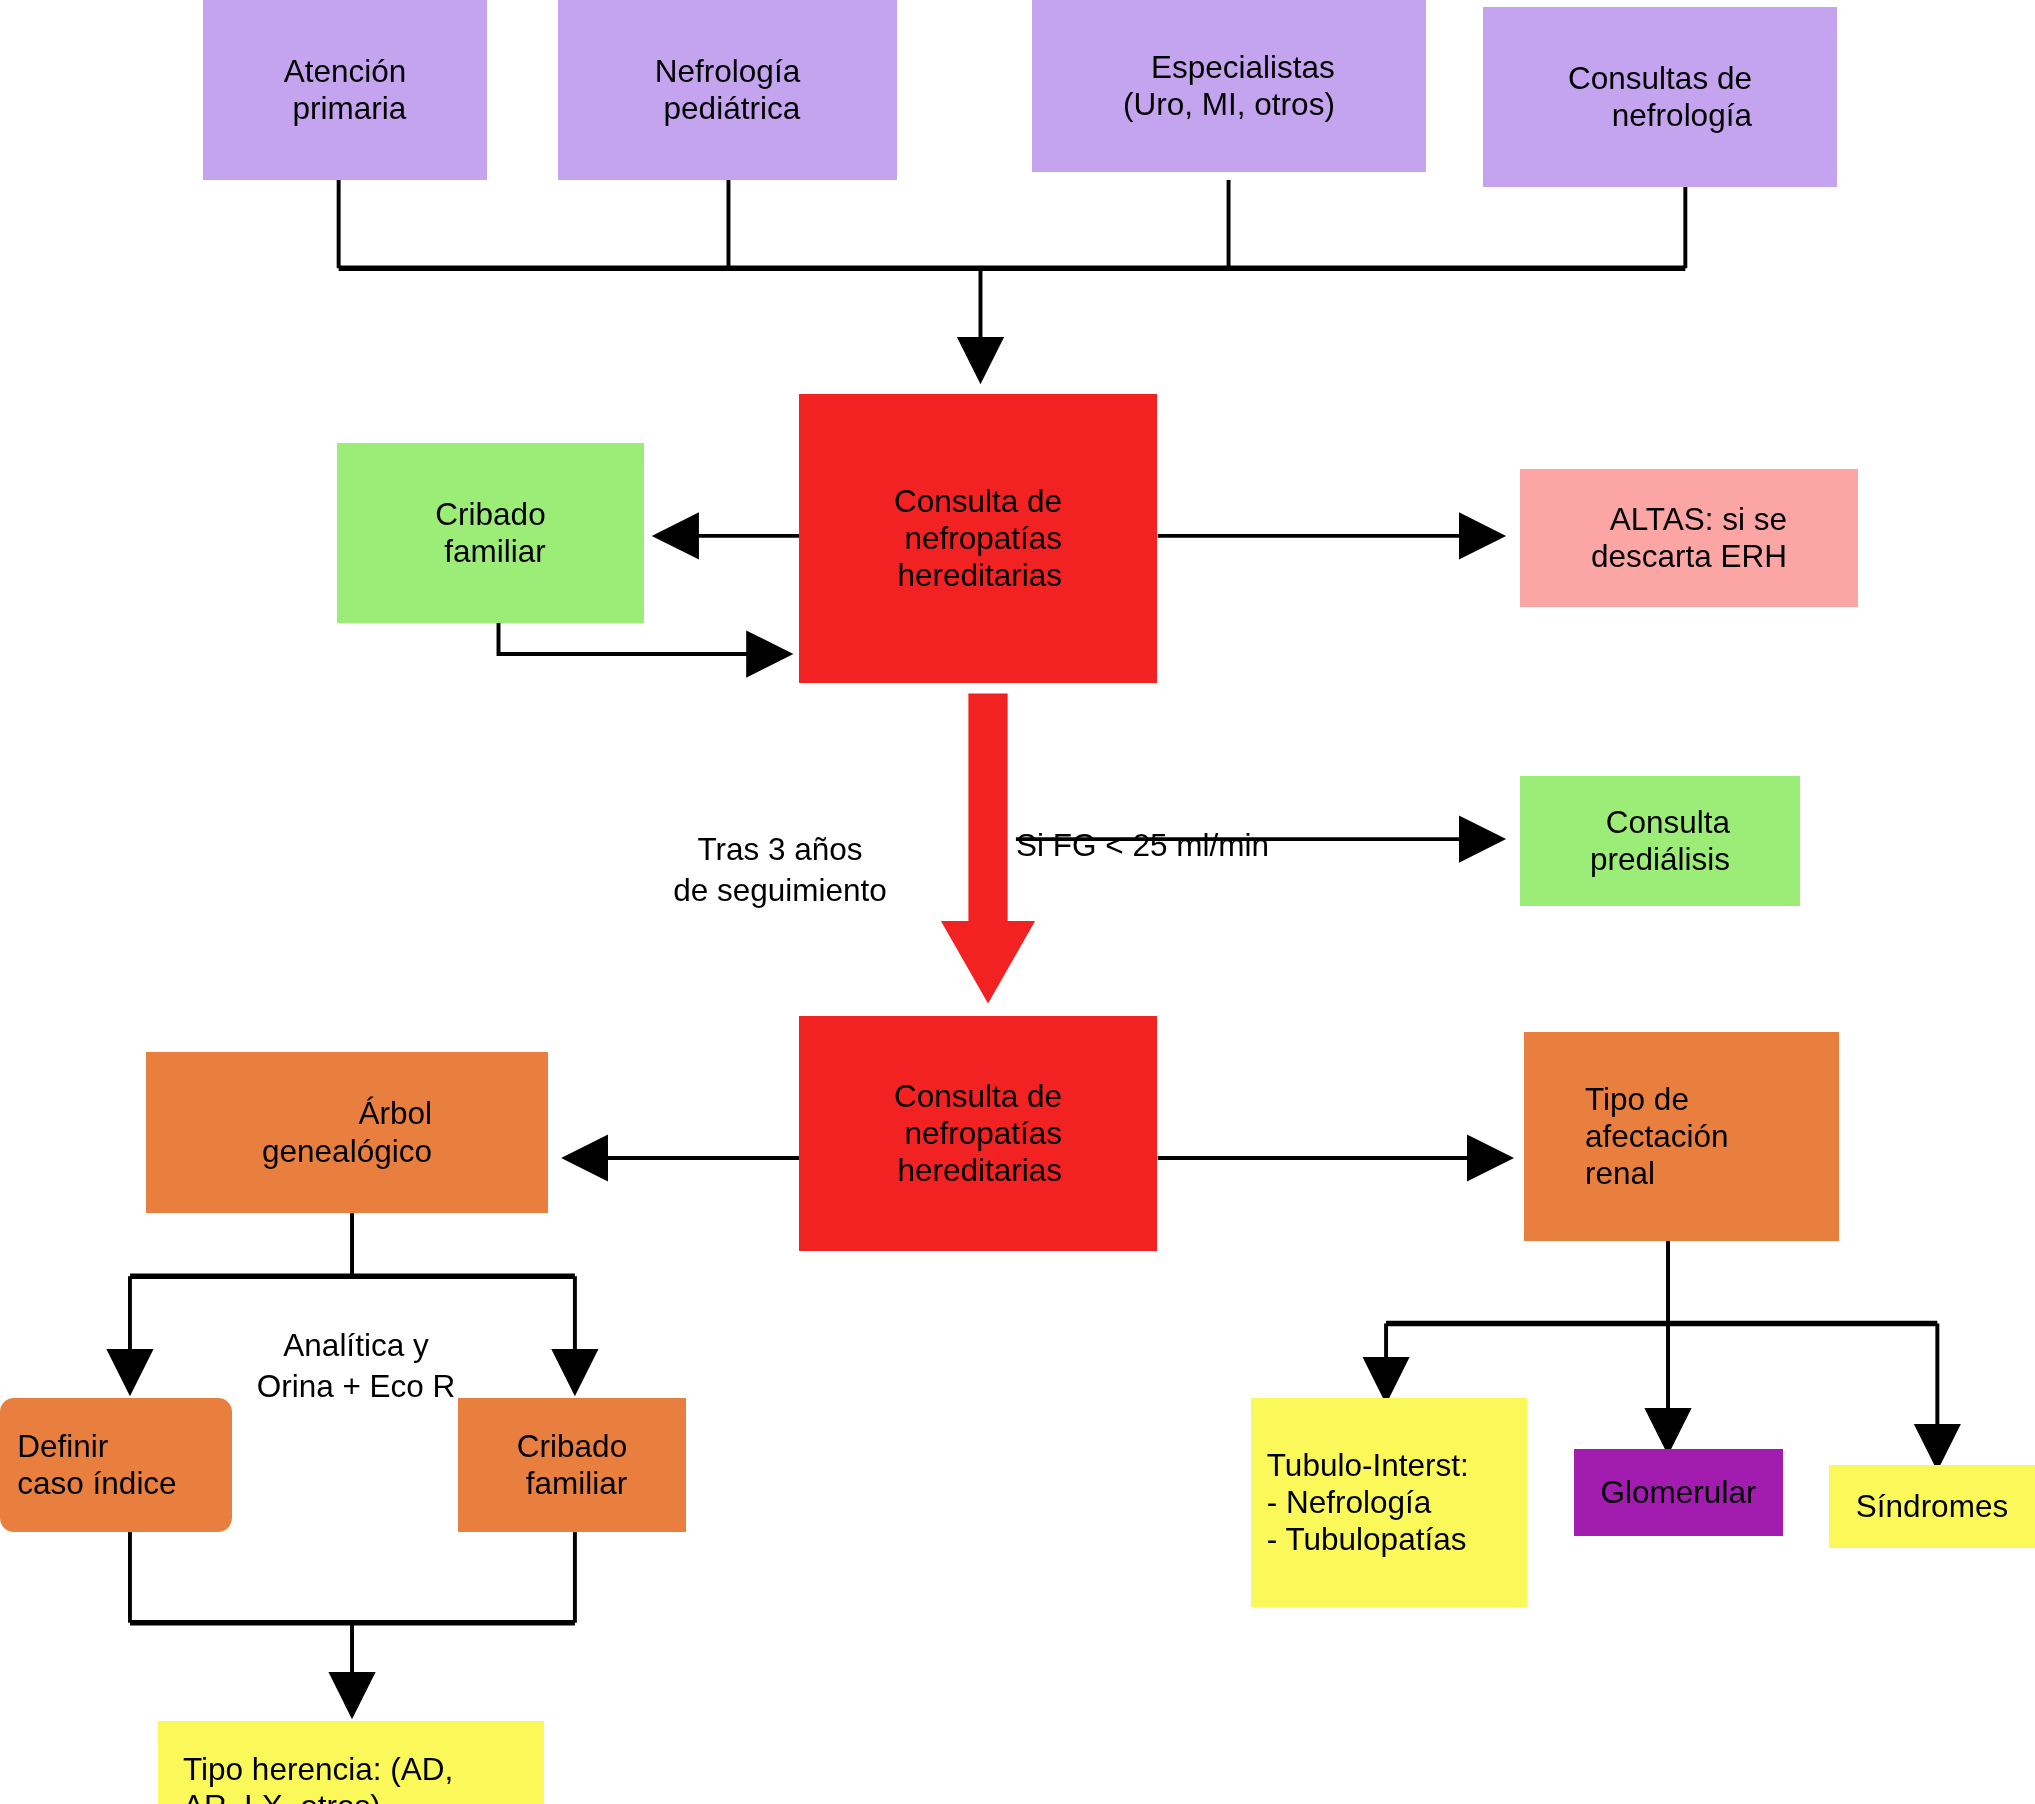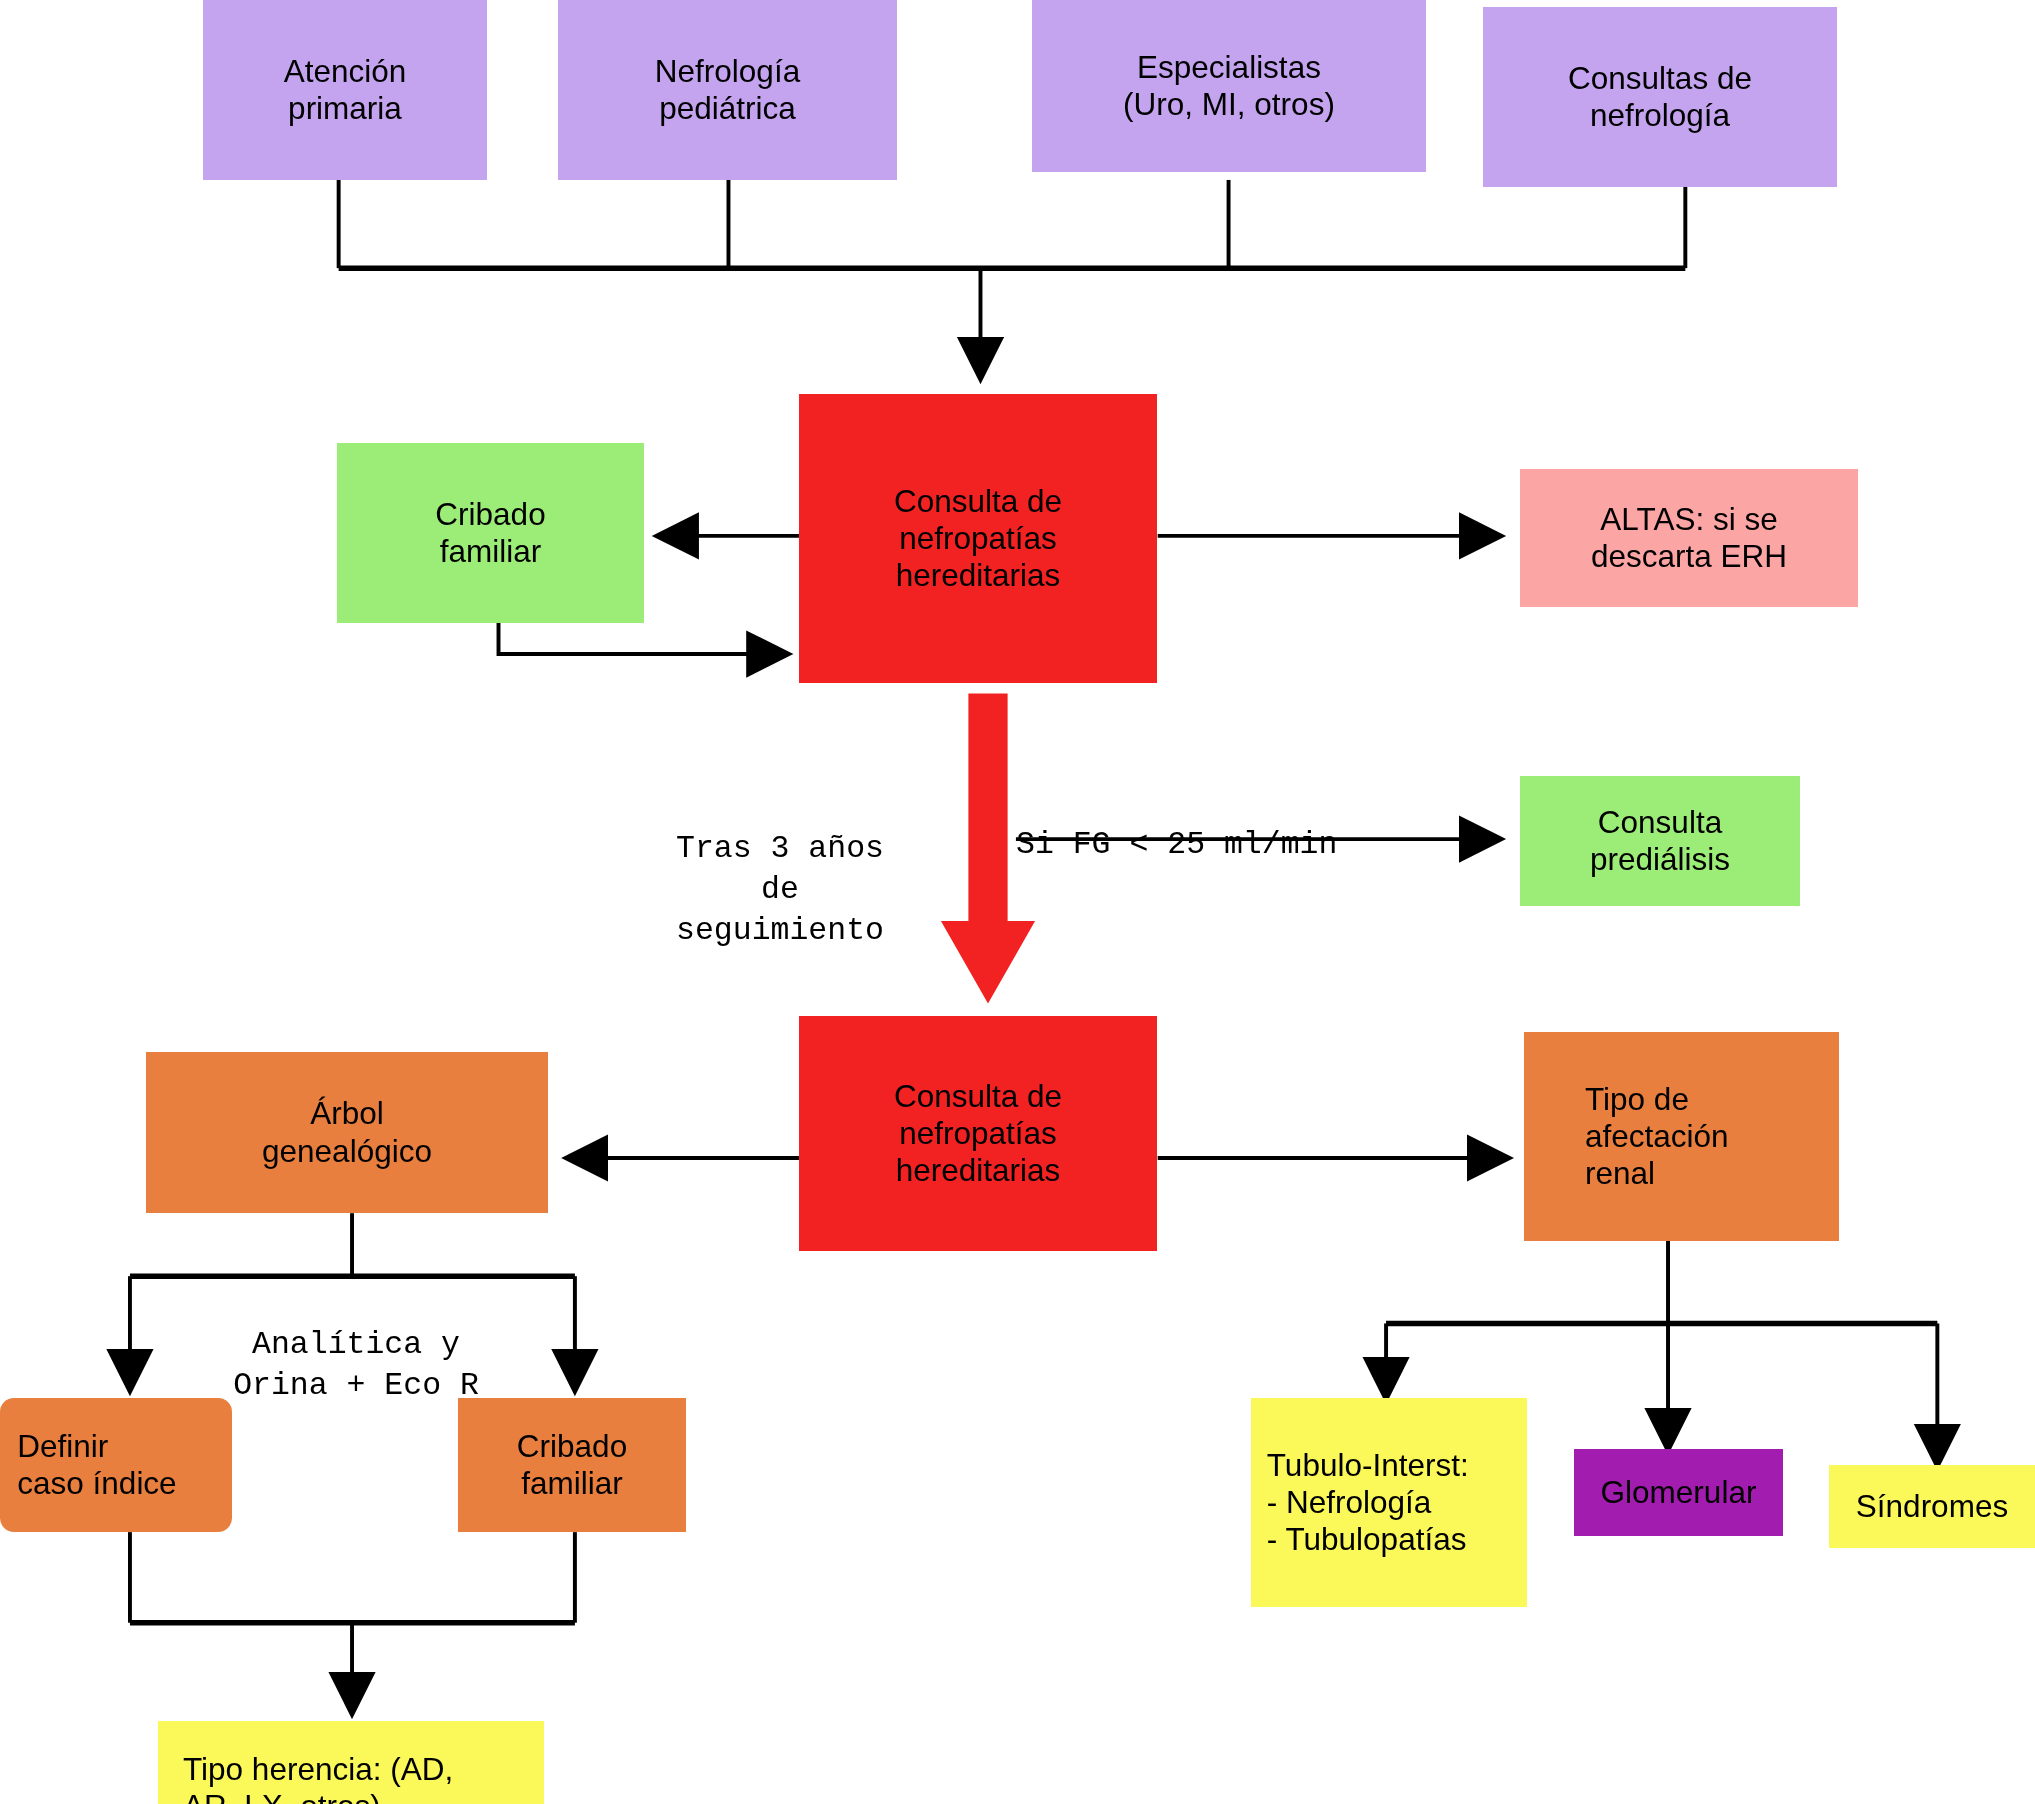--- a/index.html
+++ b/index.html
@@ -1,22 +1,22 @@
 <!DOCTYPE html>
 <html style="font-size:12.6px"><head>
 <meta charset="utf-8">
 <style>
   html,body{margin:0;padding:0;background:#ffffff;}
   body{font-family:"Liberation Sans", sans-serif;}
   #stage{position:relative;width:2035px;height:1805px;background:#ffffff;overflow:hidden;}
   #wires{position:absolute;left:0;top:0;width:2035px;height:1805px;pointer-events:none;}
-  .node{position:absolute;display:flex;align-items:center;justify-content:center;text-align:center;
+  .node{position:absolute;display:flex;align-items:center;justify-content:center;text-align:right;
         color:#000;line-height:1.18;box-sizing:border-box;}
   .node span{display:block;white-space:pre-line;}
-  .lbl{position:absolute;color:#000;line-height:1.3;white-space:pre-line;text-align:center;font-family:Liberation Mono, monospace;}
+  .lbl{position:absolute;color:#000;line-height:1.3;white-space:pre-line;text-align:center;}
 </style>
 </head>
 <body>
 
 <div id="stage">
 
   <svg id="wires" viewBox="0 0 2584 2291">
     <defs>
       <marker id="ah" markerWidth="13" markerHeight="13" refX="10.5" refY="6" orient="auto" markerUnits="strokeWidth">
         <path d="M0,0 L12,6 L0,12 z" fill="#000"></path>

